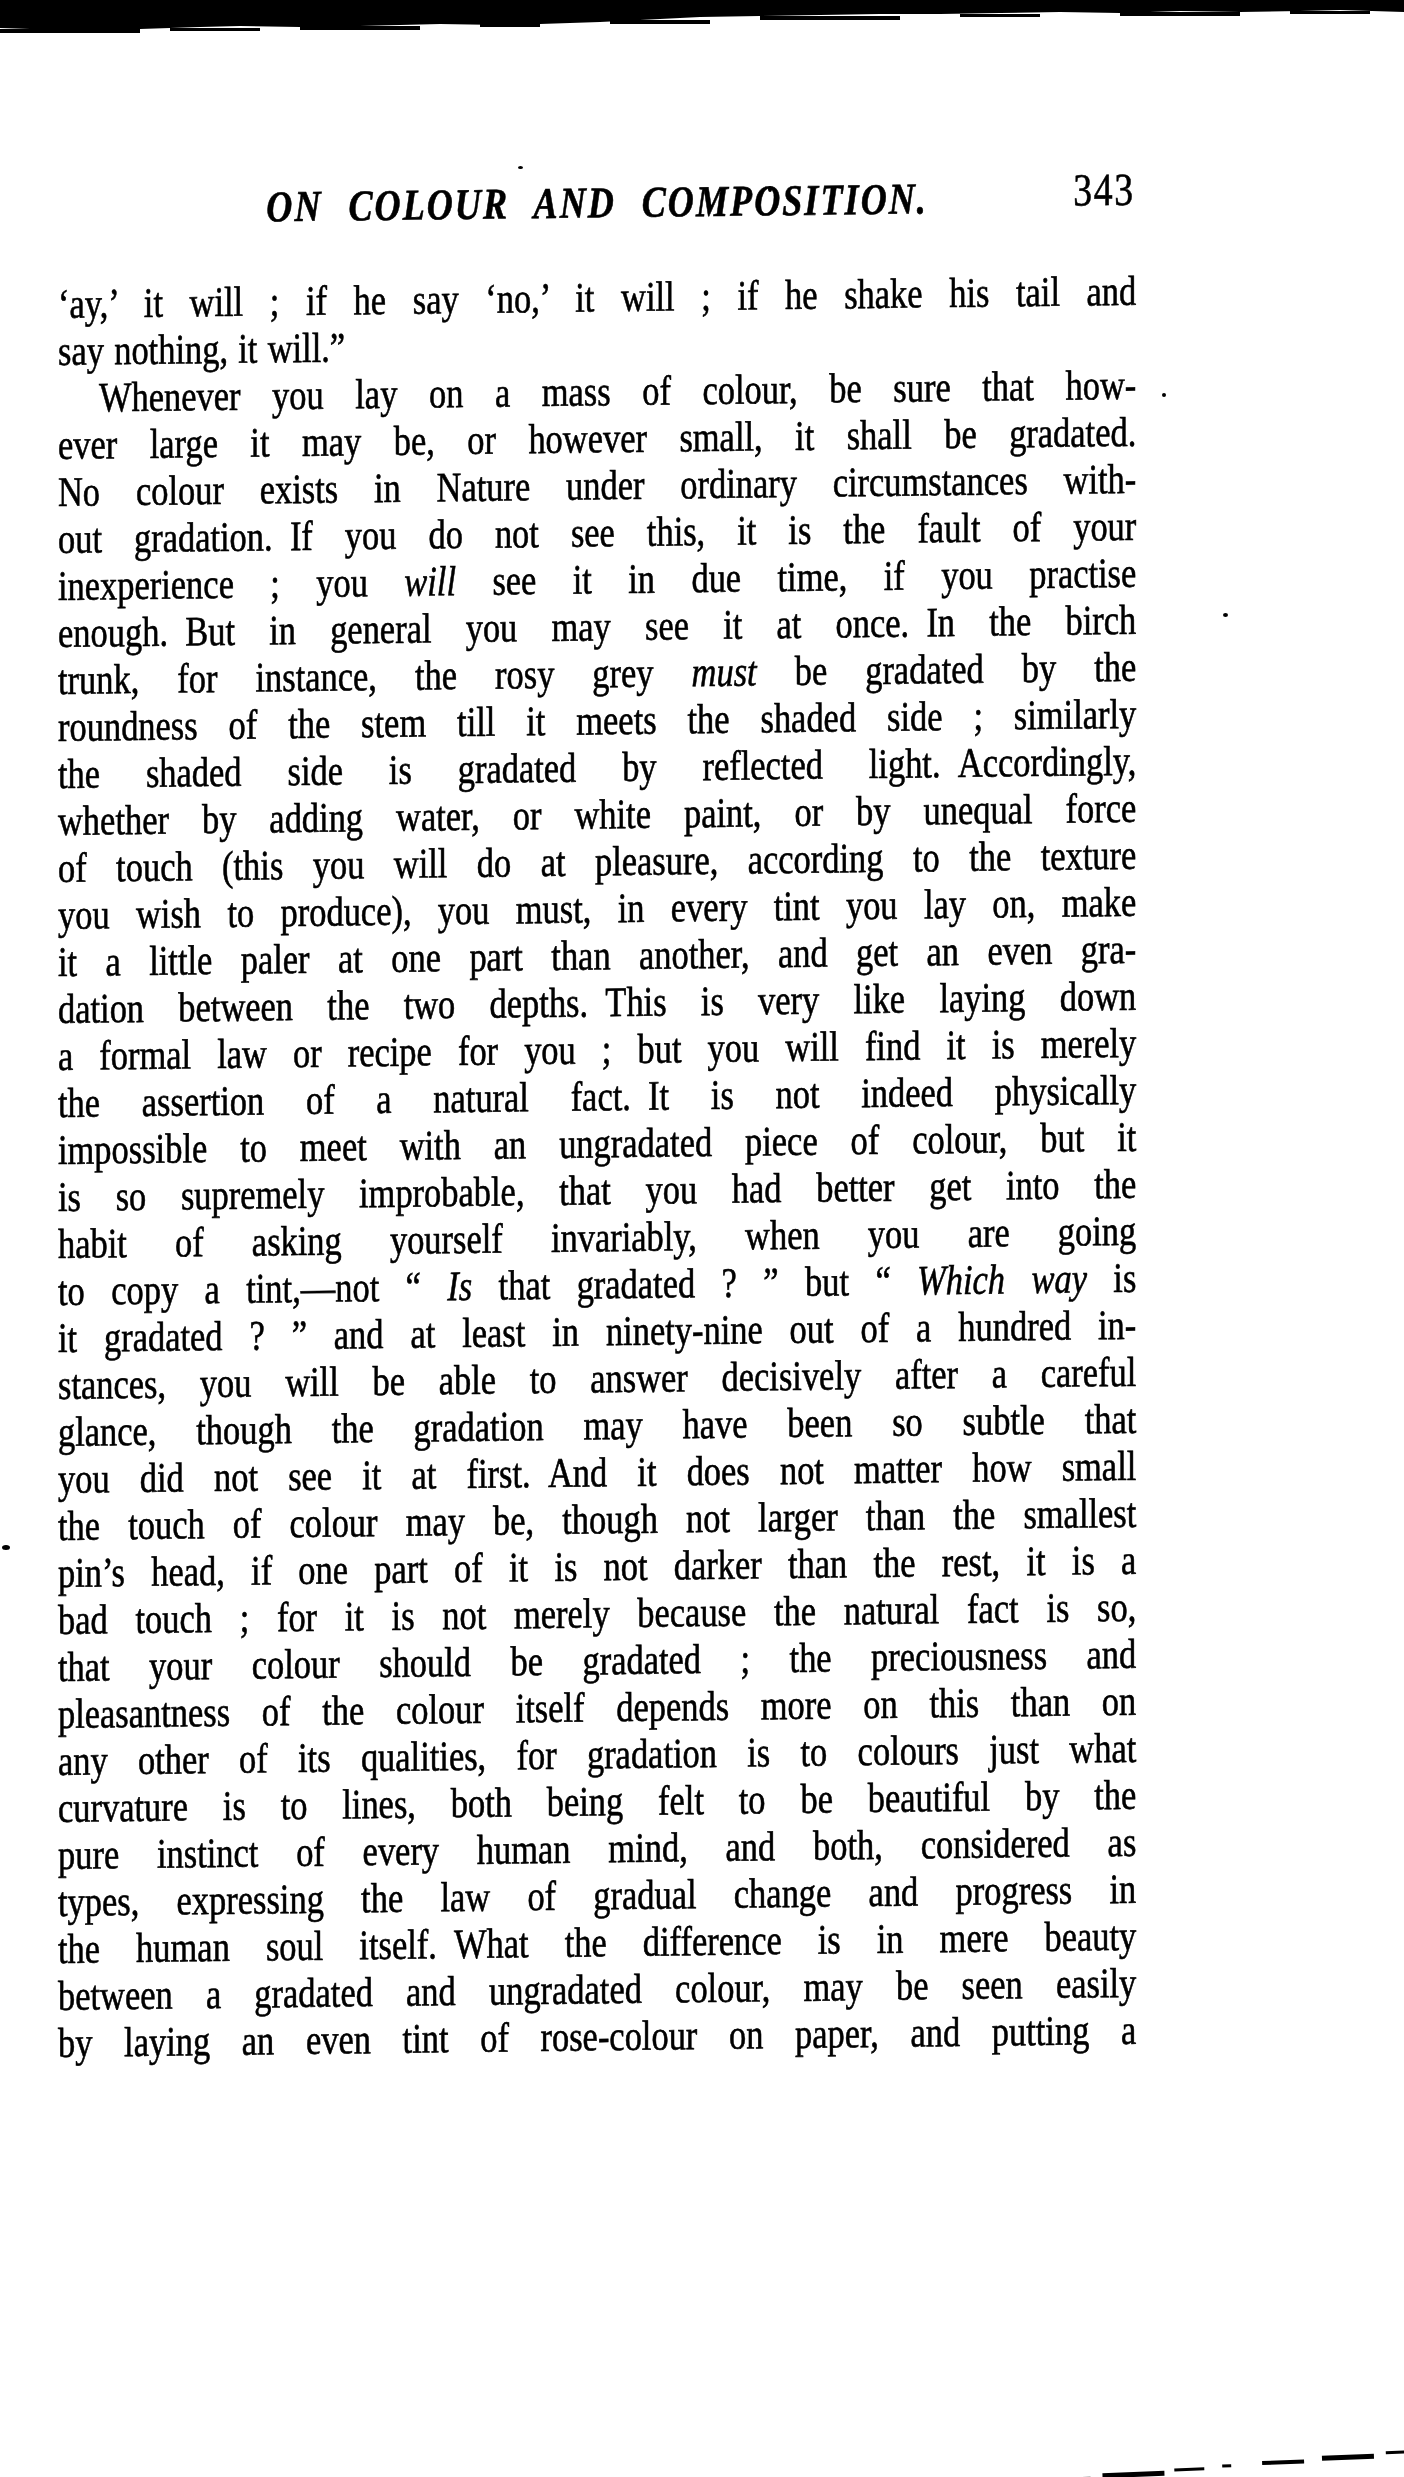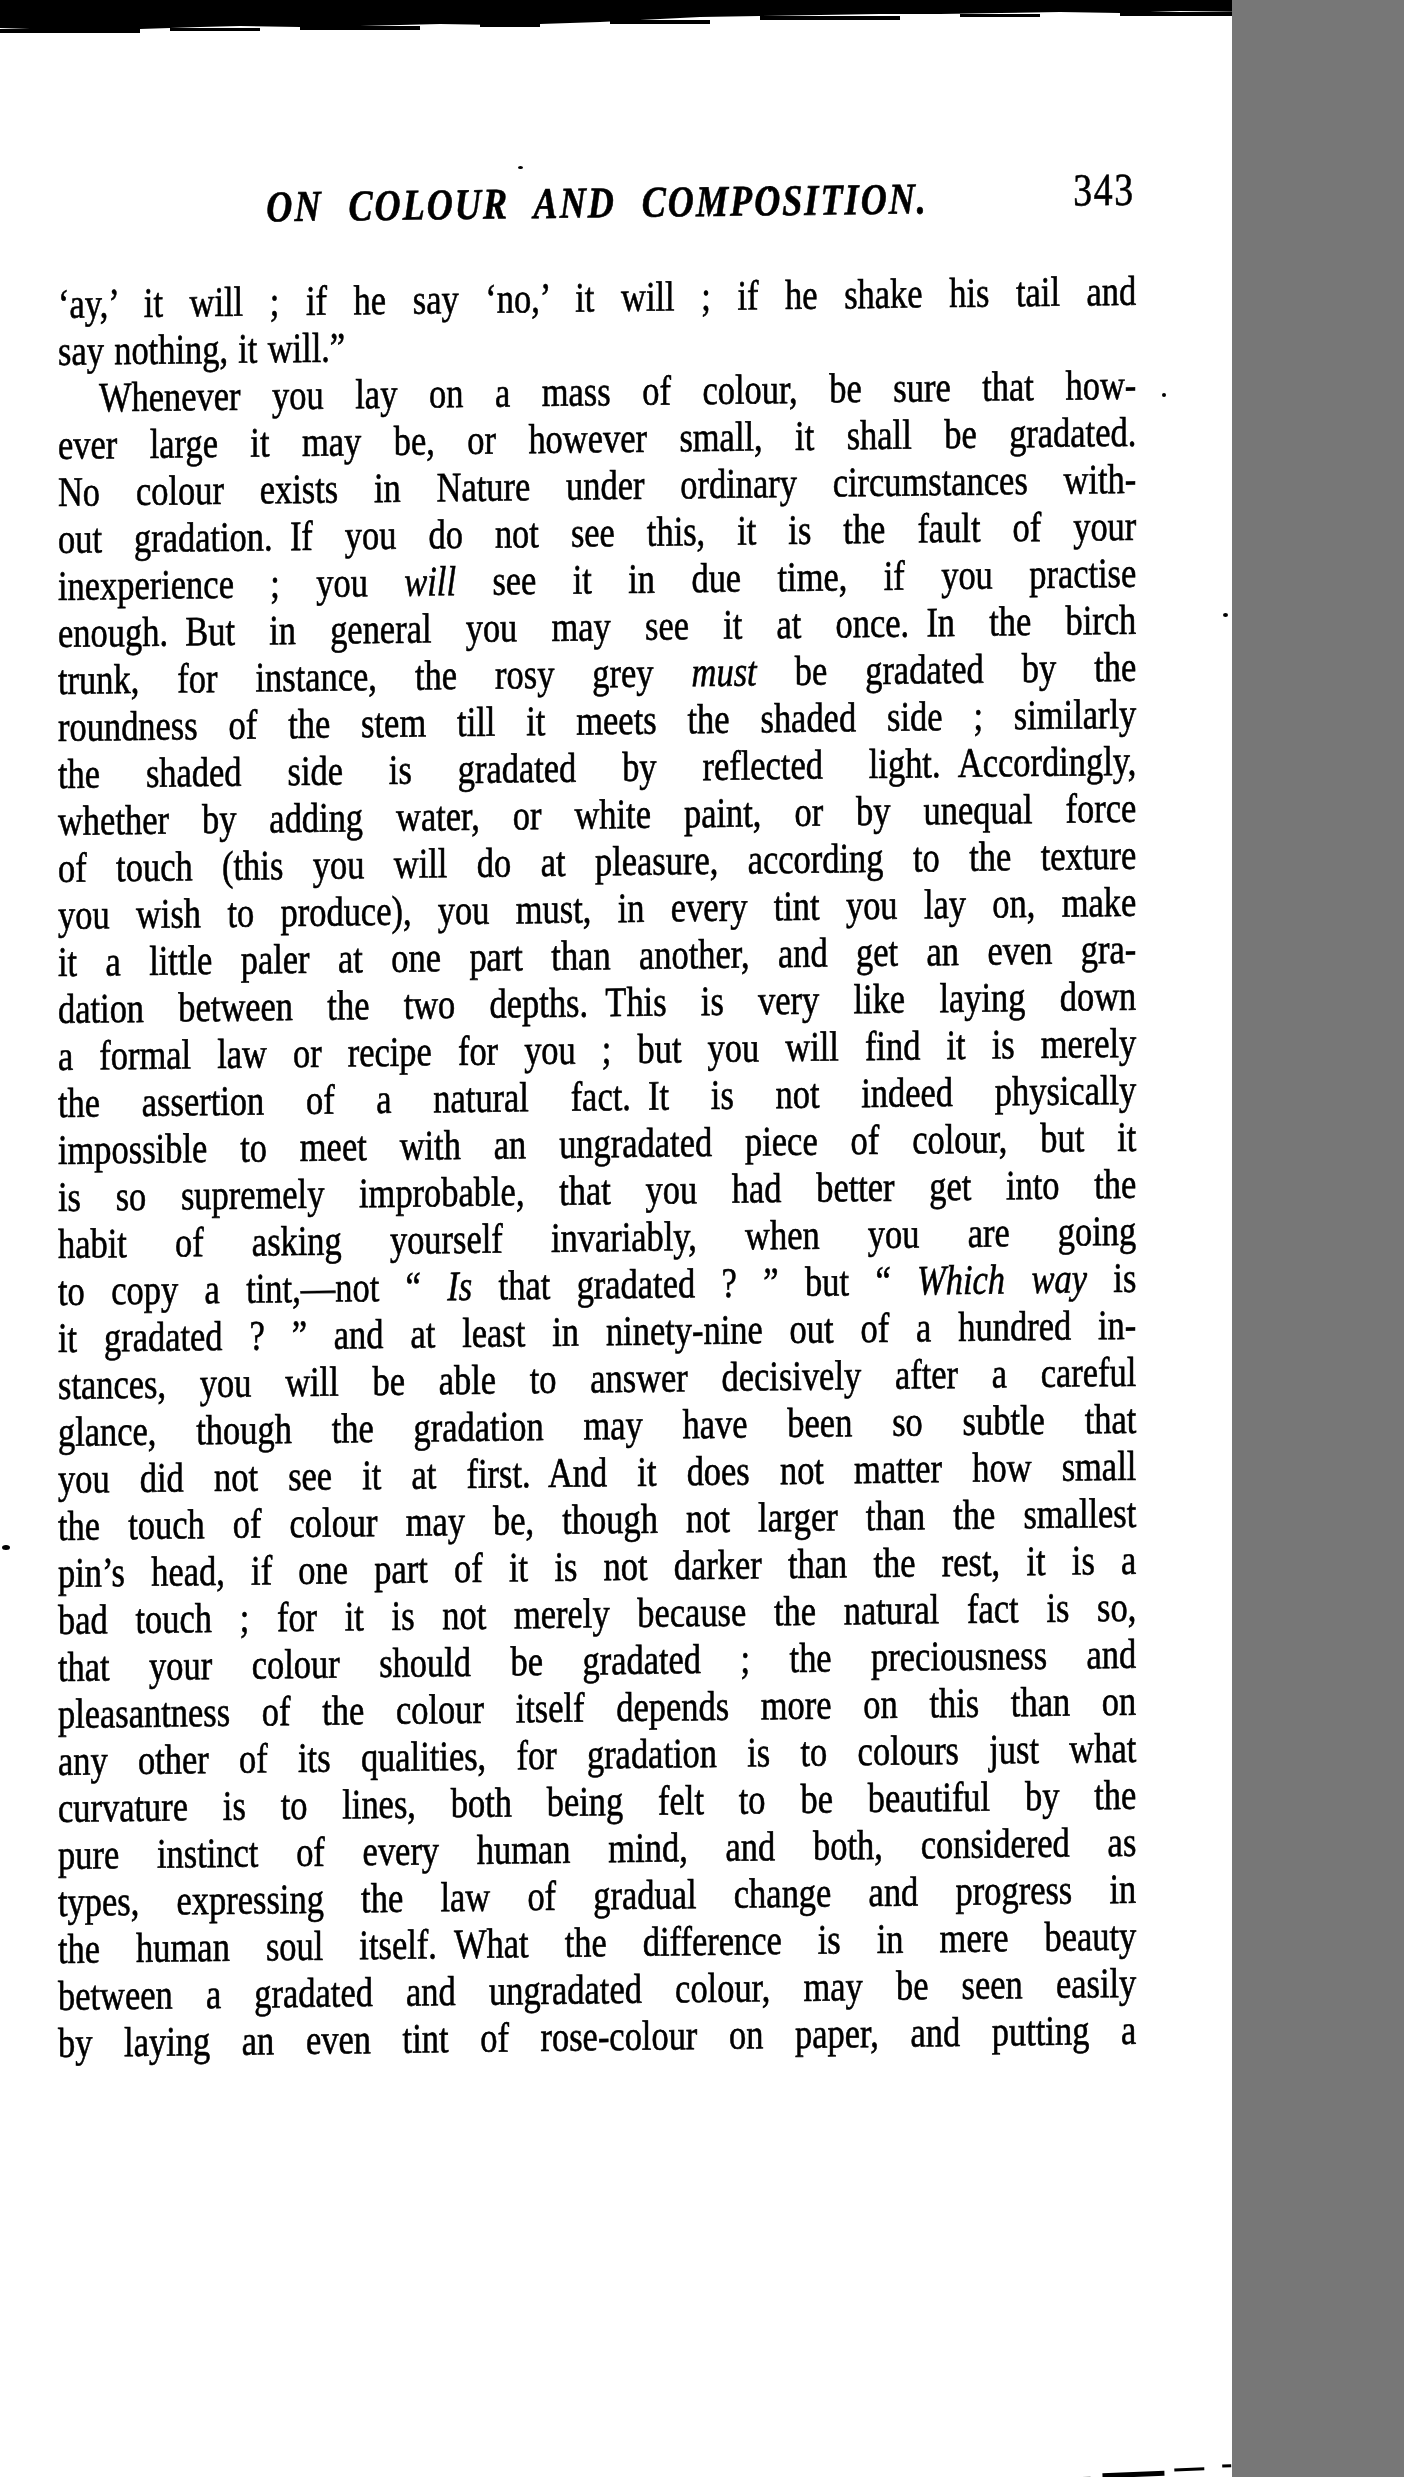--- a/index.html
+++ b/index.html
@@ -1,18 +1,18 @@
 <!DOCTYPE html>
 <html><head>
 <meta charset="utf-8">
 <style>
   html, body { margin:0; padding:0; background:#777; }
   .page {
     position: relative;
-    width: 1232px;
+    width: 1404px;
     height: 2477px;
     background: #ffffff;
     overflow: hidden;
     color: #000;
     font-family: "Liberation Serif", "DejaVu Serif", serif;
   }
 
   
   .top-band {
     position: absolute; top: 0; left: 0; width: 1404px; height: 34px;

